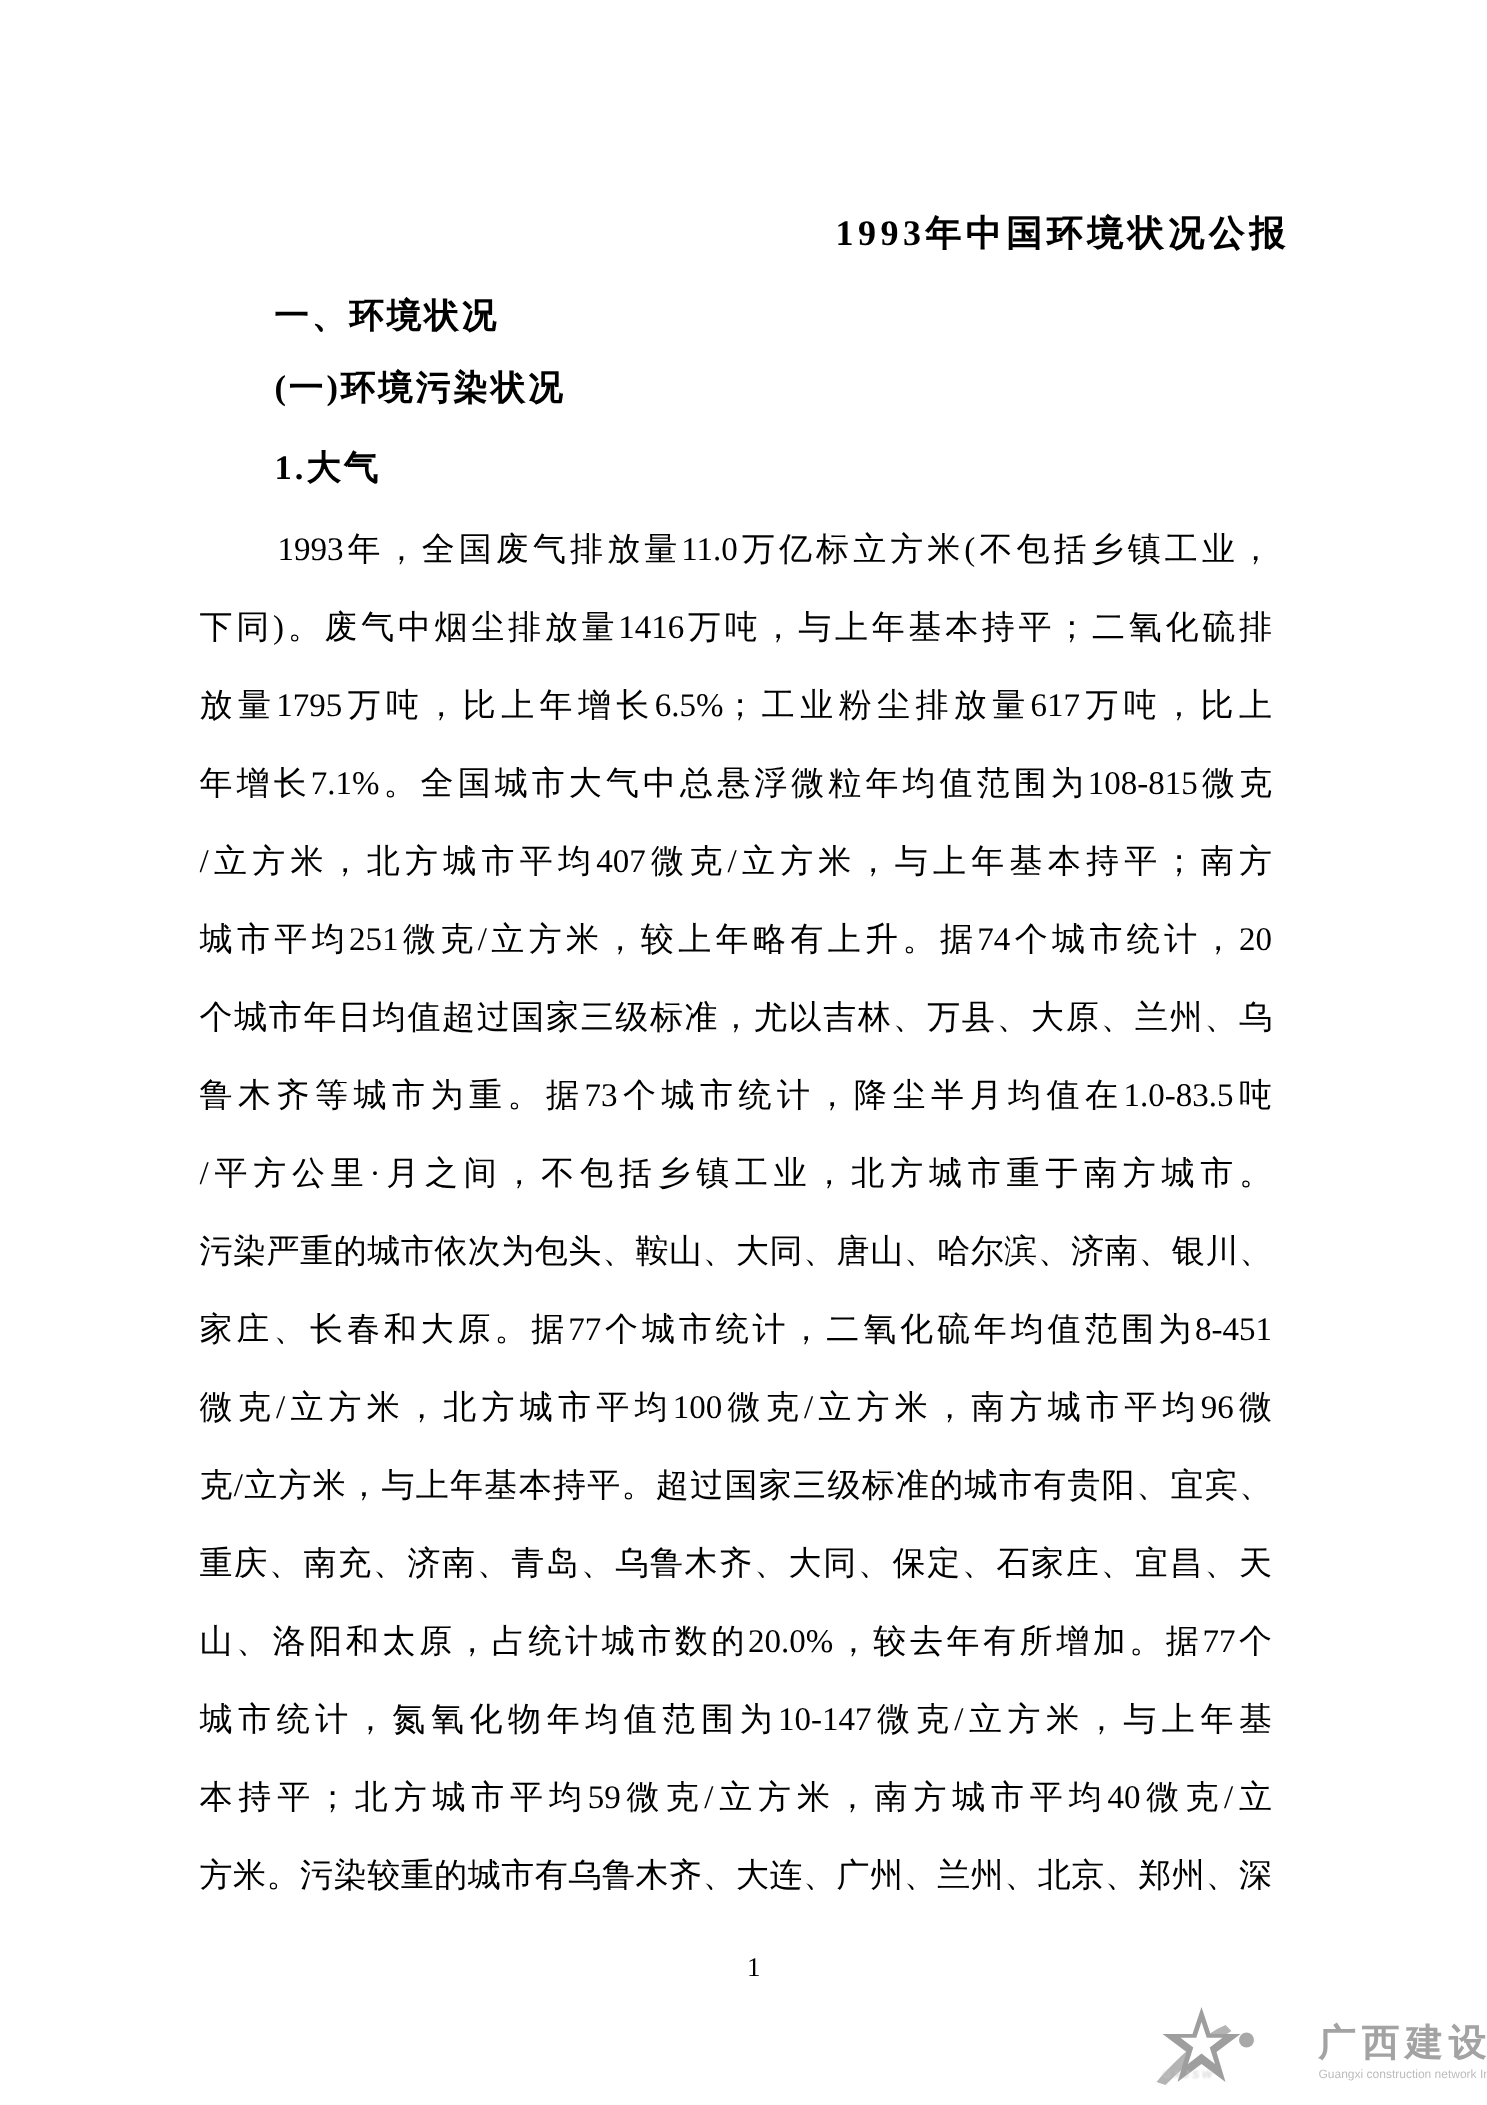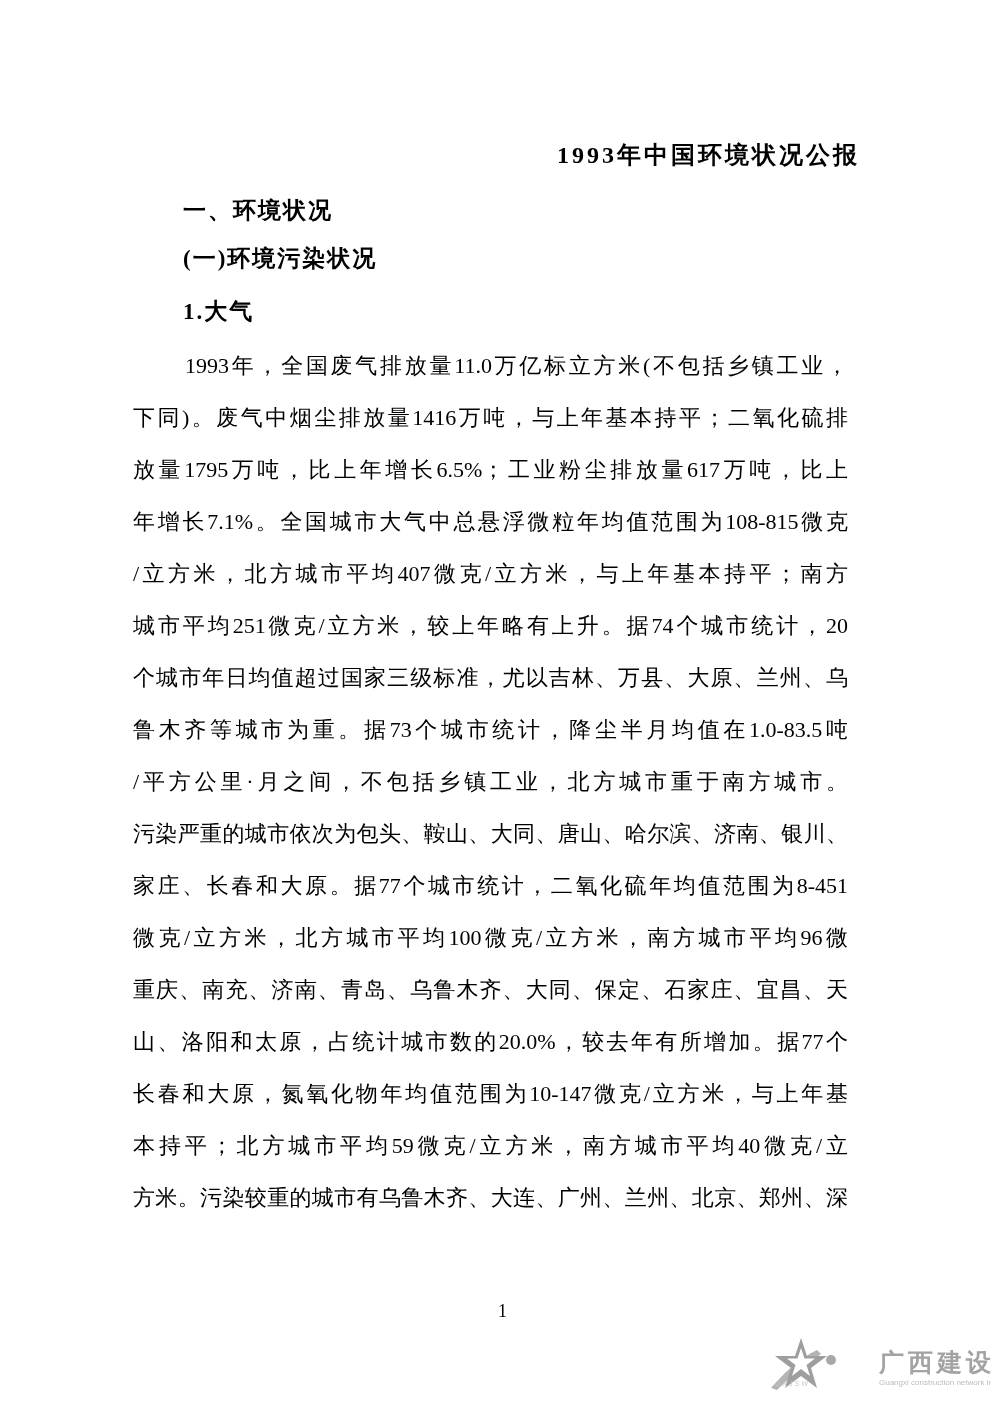--- a/index.html
+++ b/index.html
@@ -139,23 +139,24 @@
       <div class="line">放量1795万吨，比上年增长6.5%；工业粉尘排放量617万吨，比上</div>
       <div class="line">年增长7.1%。全国城市大气中总悬浮微粒年均值范围为108-815微克</div>
       <div class="line">/立方米，北方城市平均407微克/立方米，与上年基本持平；南方</div>
       <div class="line">城市平均251微克/立方米，较上年略有上升。据74个城市统计，20</div>
       <div class="line">个城市年日均值超过国家三级标准，尤以吉林、万县、大原、兰州、乌</div>
       <div class="line">鲁木齐等城市为重。据73个城市统计，降尘半月均值在1.0-83.5吨</div>
       <div class="line">/平方公里·月之间，不包括乡镇工业，北方城市重于南方城市。</div>
       <div class="line">污染严重的城市依次为包头、鞍山、大同、唐山、哈尔滨、济南、银川、石</div>
       <div class="line">家庄、长春和大原。据77个城市统计，二氧化硫年均值范围为8-451</div>
       <div class="line">微克/立方米，北方城市平均100微克/立方米，南方城市平均96微</div>
+      <div class="line">克/立方米，与上年基本持平。超过国家三级标准的城市有贵阳、宜宾、</div>
       <div class="line">重庆、南充、济南、青岛、乌鲁木齐、大同、保定、石家庄、宜昌、天津、唐</div>
       <div class="line">山、洛阳和太原，占统计城市数的20.0%，较去年有所增加。据77个</div>
-      <div class="line">长春和大原，氮氧化物年均值范围为10-147微克/立方米，与上年基</div>
+      <div class="line">城市统计，氮氧化物年均值范围为10-147微克/立方米，与上年基</div>
       <div class="line">本持平；北方城市平均59微克/立方米，南方城市平均40微克/立</div>
       <div class="line">方米。污染较重的城市有乌鲁木齐、大连、广州、兰州、北京、郑州、深圳、</div>
     </div>
 
   <div class="page-number">1</div>
 
   <div class="watermark">
     <div class="wm-star-wrap">
       <svg width="72" height="62" viewBox="0 0 72 62" aria-hidden="true">
 

